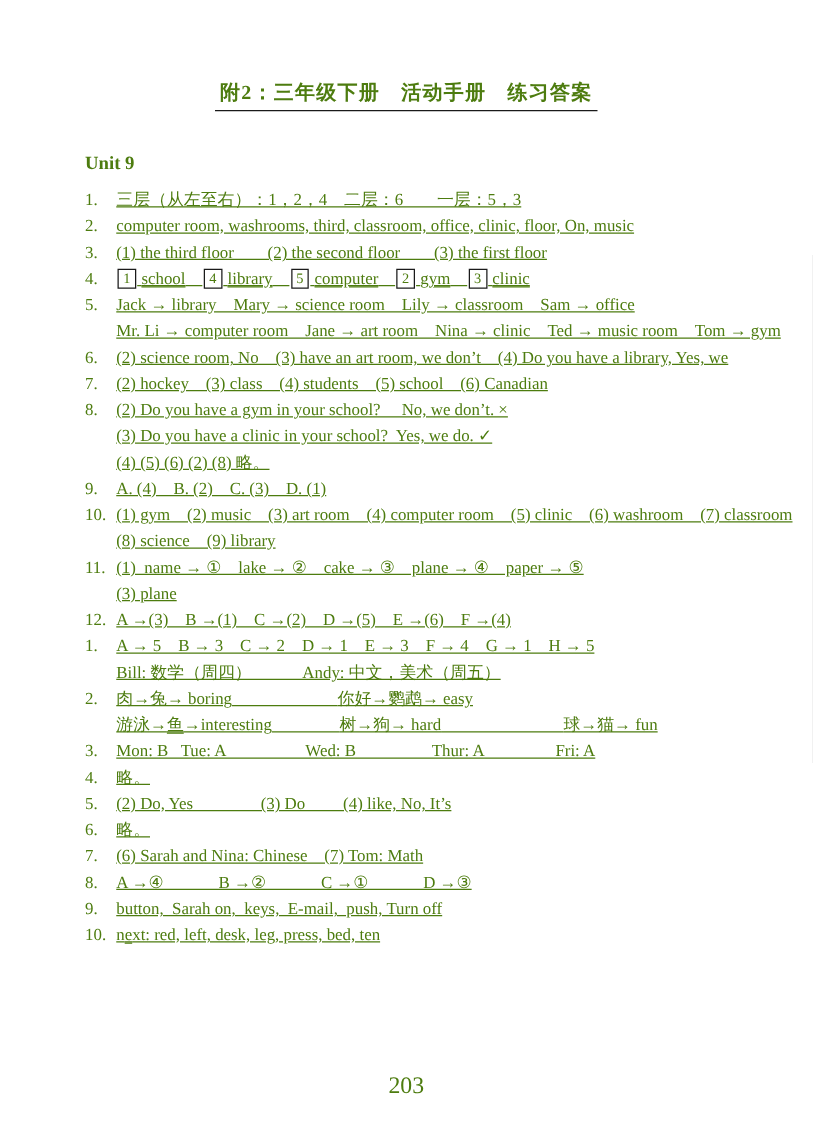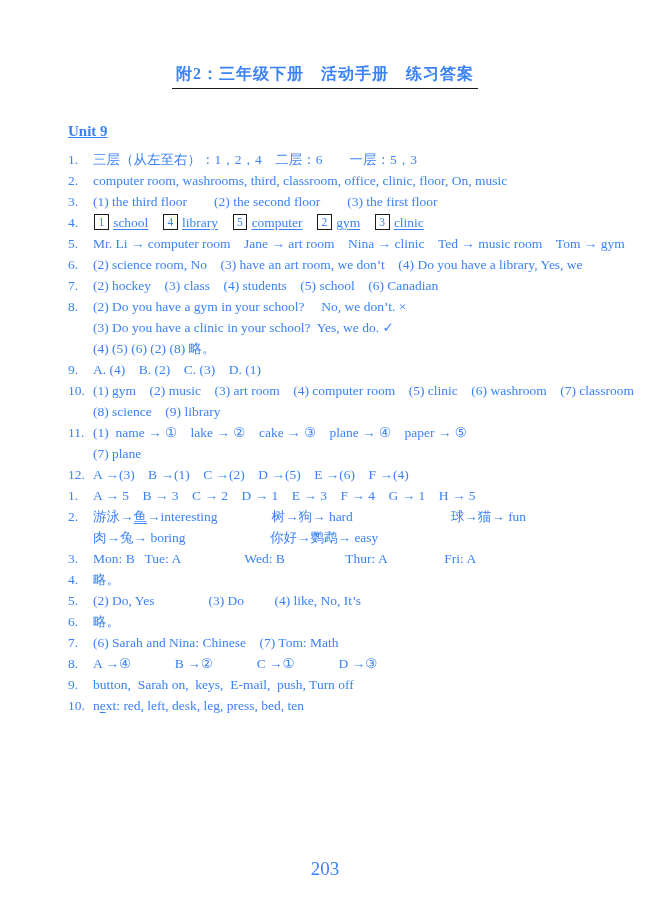--- a/index.html
+++ b/index.html
@@ -7,21 +7,21 @@
     padding: 0;
     background: #e8e8e8;
   }
   .sheet {
     position: relative;
     width: 650px;
     height: 917px;
     margin: 0 auto;
     background: #ffffff;
     font-family: "Liberation Serif", "DejaVu Serif", serif;
-    color: #3b82f6;
+    color: #4d7c0f;
     overflow: hidden;
   }
   .title-wrap {
     padding-top: 64px;
     text-align: center;
   }
   .doc-title {
     display: inline-block;
     font-size: 16px;
     font-weight: bold;
@@ -33,34 +33,33 @@
   .content {
     margin: 32px 0 0 68px;
     width: 530px;
     font-size: 13.5px;
   }
   h2.unit {
     font-size: 15px;
     font-weight: bold;
     line-height: 21px;
     margin: 26px 0 7px 0;
-    text-decoration: underline;
   }
   h2.unit:first-child { margin-top: 0; }
   .item {
     display: flex;
     align-items: flex-start;
   }
   .num {
     flex: none;
     width: 25px;
     line-height: 21px;
     white-space: pre;
   }
-  .body { flex: 1; min-width: 0; }
+  .body { flex: 1; min-width: 0; text-decoration: underline; }
   .line {
     line-height: 21px;
     white-space: pre;
   }
   .seg-u {
     text-decoration: underline;
     text-underline-offset: 2px;
   }
   .seg-box {
     display: inline-block;
@@ -110,20 +109,21 @@
       </div>
       <div class="item">
         <span class="num">4.</span>
         <div class="body">
           <div class="line"><span class="seg-box">1</span><span> </span><span class="seg-u">school</span><span>　</span><span class="seg-box">4</span><span> </span><span class="seg-u">library</span><span>　</span><span class="seg-box">5</span><span> </span><span class="seg-u">computer</span><span>　</span><span class="seg-box">2</span><span> </span><span class="seg-u">gym</span><span>　</span><span class="seg-box">3</span><span> </span><span class="seg-u">clinic</span></div>
         </div>
       </div>
       <div class="item">
         <span class="num">5.</span>
         <div class="body">
+          <div class="line"><span>Jack → library　Mary → science room　Lily → classroom　Sam → office</span></div>
           <div class="line"><span>Mr. Li → computer room　Jane → art room　Nina → clinic　Ted → music room　Tom → gym</span></div>
         </div>
       </div>
       <div class="item">
         <span class="num">6.</span>
         <div class="body">
           <div class="line"><span>(2) science room, No　(3) have an art room, we don’t　(4) Do you have a library, Yes, we</span></div>
         </div>
       </div>
       <div class="item">
@@ -150,40 +150,41 @@
         <span class="num">10.</span>
         <div class="body">
           <div class="line"><span>(1) gym　(2) music　(3) art room　(4) computer room　(5) clinic　(6) washroom　(7) classroom</span></div>
           <div class="line"><span>(8) science　(9) library</span></div>
         </div>
       </div>
       <div class="item">
         <span class="num">11.</span>
         <div class="body">
           <div class="line"><span>(1)  name → ①　lake → ②　cake → ③　plane → ④　paper → ⑤</span></div>
-          <div class="line"><span>(7) plane</span></div>
+          <div class="line"><span>(3) plane</span></div>
         </div>
       </div>
       <div class="item">
         <span class="num">12.</span>
         <div class="body">
           <div class="line"><span>A →(3)　B →(1)　C →(2)　D →(5)　E →(6)　F →(4)</span></div>
         </div>
       </div>
       <div class="item">
         <span class="num">1.</span>
         <div class="body">
           <div class="line"><span>A → 5　B → 3　C → 2　D → 1　E → 3　F → 4　G → 1　H → 5</span></div>
+          <div class="line"><span>Bill: 数学（周四）　　　Andy: 中文，美术（周五）</span></div>
         </div>
       </div>
       <div class="item">
         <span class="num">2.</span>
         <div class="body">
+          <div class="line"><span>肉→兔→ boring</span><span>　　　　　　 </span><span>你好→鹦鹉→ easy</span></div>
           <div class="line"><span>游泳→</span><span class="seg-u">鱼</span><span>→interesting</span><span>　　　　</span><span>树→狗→ hard</span><span>　　　　　　　 </span><span>球→猫→ fun</span></div>
-          <div class="line"><span>肉→兔→ boring</span><span>　　　　　　 </span><span>你好→鹦鹉→ easy</span></div>
         </div>
       </div>
       <div class="item">
         <span class="num">3.</span>
         <div class="body">
           <div class="line"><span>Mon: B   Tue: A　　　　   Wed: B　　　　  Thur: A　　　　 Fri: A</span></div>
         </div>
       </div>
       <div class="item">
         <span class="num">4.</span>

